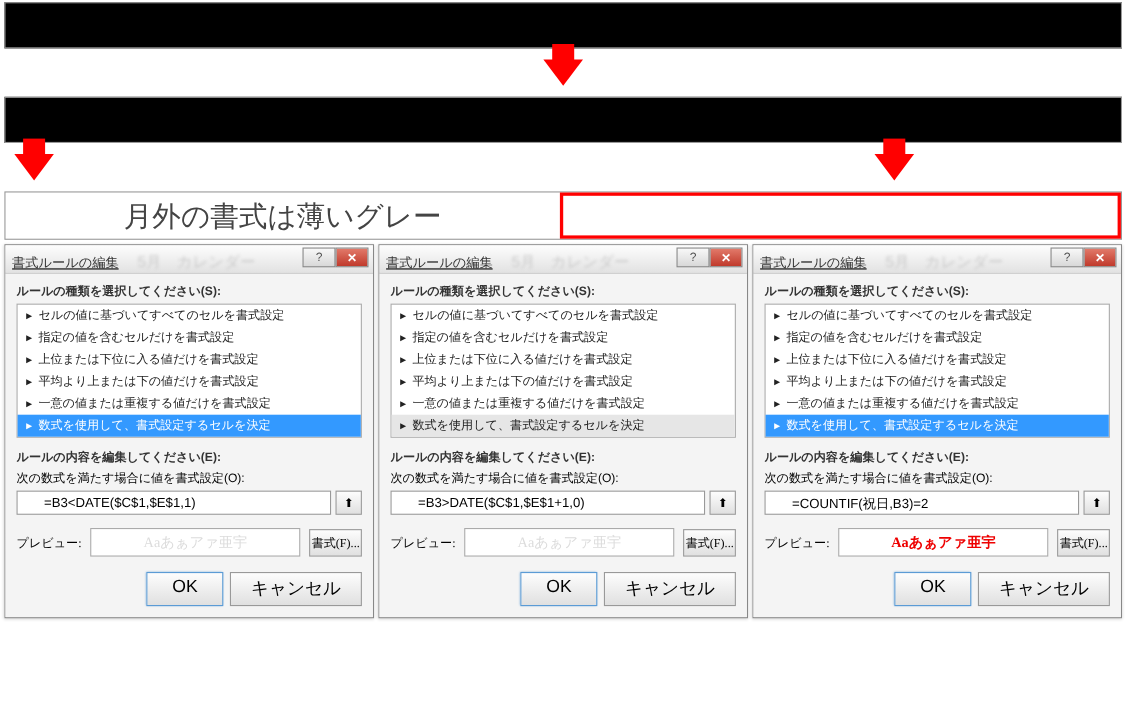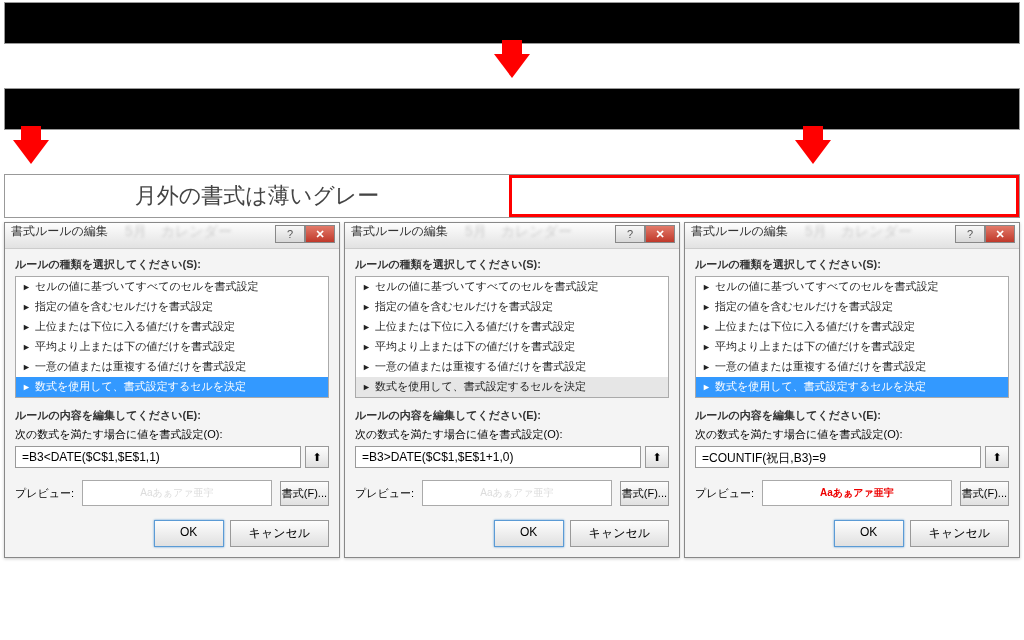--- a/index.html
+++ b/index.html
@@ -22,21 +22,21 @@
       background: #fff;
       height: 44px;
       margin: 2px 4px;
       display: flex;
     }
     .banner-text-row .cell {
       flex: 1;
       display: flex;
       align-items: center;
       justify-content: center;
-      font-size: 22px;
+      font-size: 26px;
       color: #444;
     }
     .banner-text-row .cell.red-border {
       border: 3px solid #f00;
     }
     .arrow-row {
       display: flex;
       justify-content: center;
       align-items: center;
       height: 40px;
@@ -66,25 +66,26 @@
     .dialog {
       flex: 1;
       border: 1px solid #888;
       background: linear-gradient(#f0f0f0, #e6e6e6);
       position: relative;
       box-shadow: 0 1px 3px rgba(0,0,0,0.2);
     }
     .dialog-titlebar {
       height: 26px;
       display: flex;
-      align-items: flex-start;
+      align-items: flex-end;
       padding: 0 6px;
       background: linear-gradient(#fdfdfd, #e2e2e2);
       border-bottom: 1px solid #ccc;
       position: relative;
+      text-decoration: underline;
     }
     .dialog-title {
       font-size: 12px;
       color: #333;
     }
     .dialog-titlebar .blur {
       position: absolute;
       left: 120px;
       color: #cacaca;
       font-size: 14px;
@@ -152,71 +153,72 @@
     .formula-row {
       display: flex;
       align-items: center;
       gap: 4px;
       margin-bottom: 12px;
     }
     .formula-input {
       flex: 1;
       border: 1px solid #999;
       background: #fff;
-      padding: 3px 6px;
+      padding: 3px 24px;
       font-size: 12px;
       height: 22px;
     }
     .ref-btn {
       width: 24px; height: 22px;
       border: 1px solid #999;
       background: linear-gradient(#fdfdfd,#e0e0e0);
       display: flex;
       align-items: center;
       justify-content: center;
       font-size: 11px;
     }
     .preview-row {
       display: flex;
       align-items: center;
       gap: 8px;
       margin-bottom: 10px;
+      font-family: Liberation Serif, serif;
     }
     .preview-label {
       font-size: 11px;
     }
     .preview-box {
       flex: 1;
       border: 1px solid #aaa;
       background: #fff;
       height: 26px;
       display: flex;
       align-items: center;
       justify-content: center;
-      font-size: 10px;
+      font-size: 13px;
     }
     .preview-box.faded { color: #dcdcdc; }
     .preview-box.red { color: #e00; font-weight: bold; }
     .format-btn {
       border: 1px solid #999;
       background: linear-gradient(#fdfdfd,#e0e0e0);
       padding: 4px 1px;
       font-size: 11px;
     }
     .dialog-footer {
       display: flex;
       justify-content: flex-end;
       gap: 6px;
       padding: 4px 0 2px 0;
     }
     .std-btn {
       border: 1px solid #999;
       background: linear-gradient(#fdfdfd,#e0e0e0);
       padding: 4px 18px;
-      font-size: 12px;
+      font-size: 16px;
       min-width: 70px;
       text-align: center;
     }
     .std-btn.primary {
       border: 1px solid #5b9bd5;
       box-shadow: 0 0 2px #5b9bd5;
     }
   </style>
 </head>
 <body>
@@ -384,21 +386,21 @@
             <span>一意の値または重複する値だけを書式設定</span>
           </div>
         <div class="rule-item selected">
             <span class="arrow-glyph">►</span>
             <span>数式を使用して、書式設定するセルを決定</span>
           </div>
       </div>
       <div class="section-label">ルールの内容を編集してください(E):</div>
       <div class="formula-label">次の数式を満たす場合に値を書式設定(O):</div>
       <div class="formula-row">
-        <div class="formula-input">=COUNTIF(祝日,B3)=9</div>
+        <div class="formula-input">=COUNTIF(祝日,B3)=2</div>
         <div class="ref-btn">⬆</div>
       </div>
       <div class="preview-row">
         <span class="preview-label">プレビュー:</span>
         <div class="preview-box red">Aaあぁアァ亜宇</div>
         <div class="format-btn">書式(F)...</div>
       </div>
       <div class="dialog-footer">
         <div class="std-btn primary">OK</div>
         <div class="std-btn">キャンセル</div>

